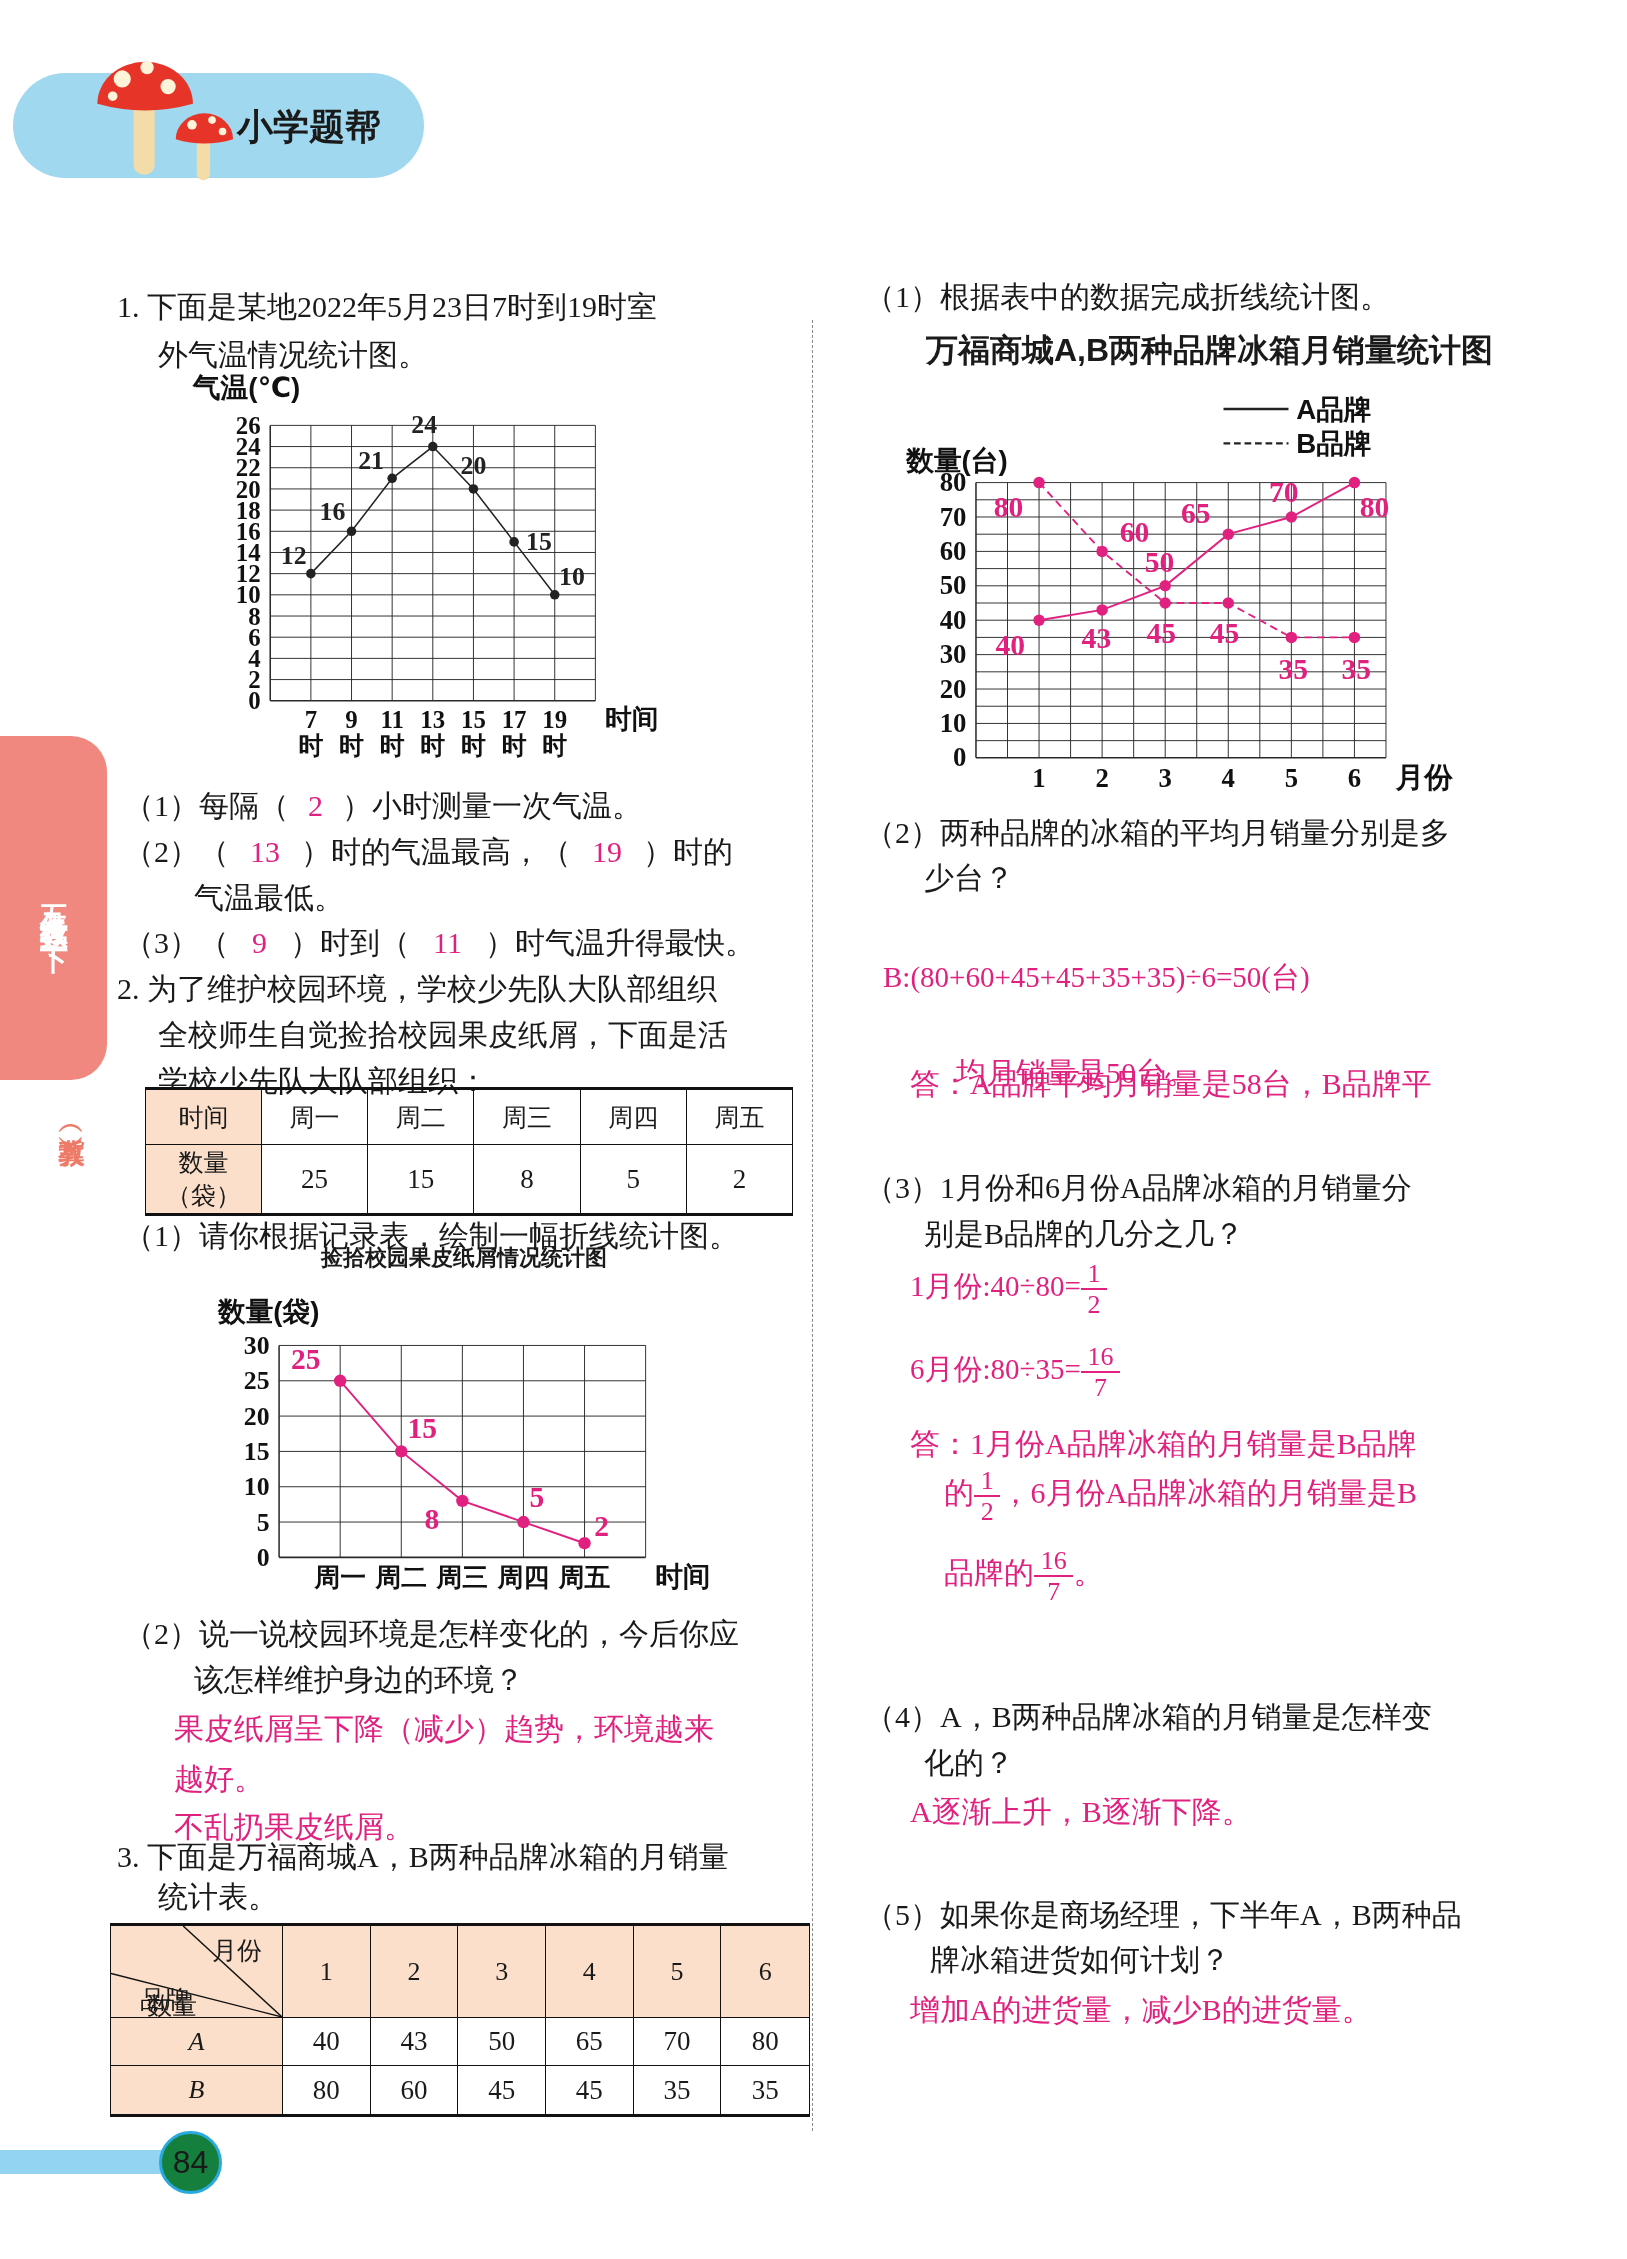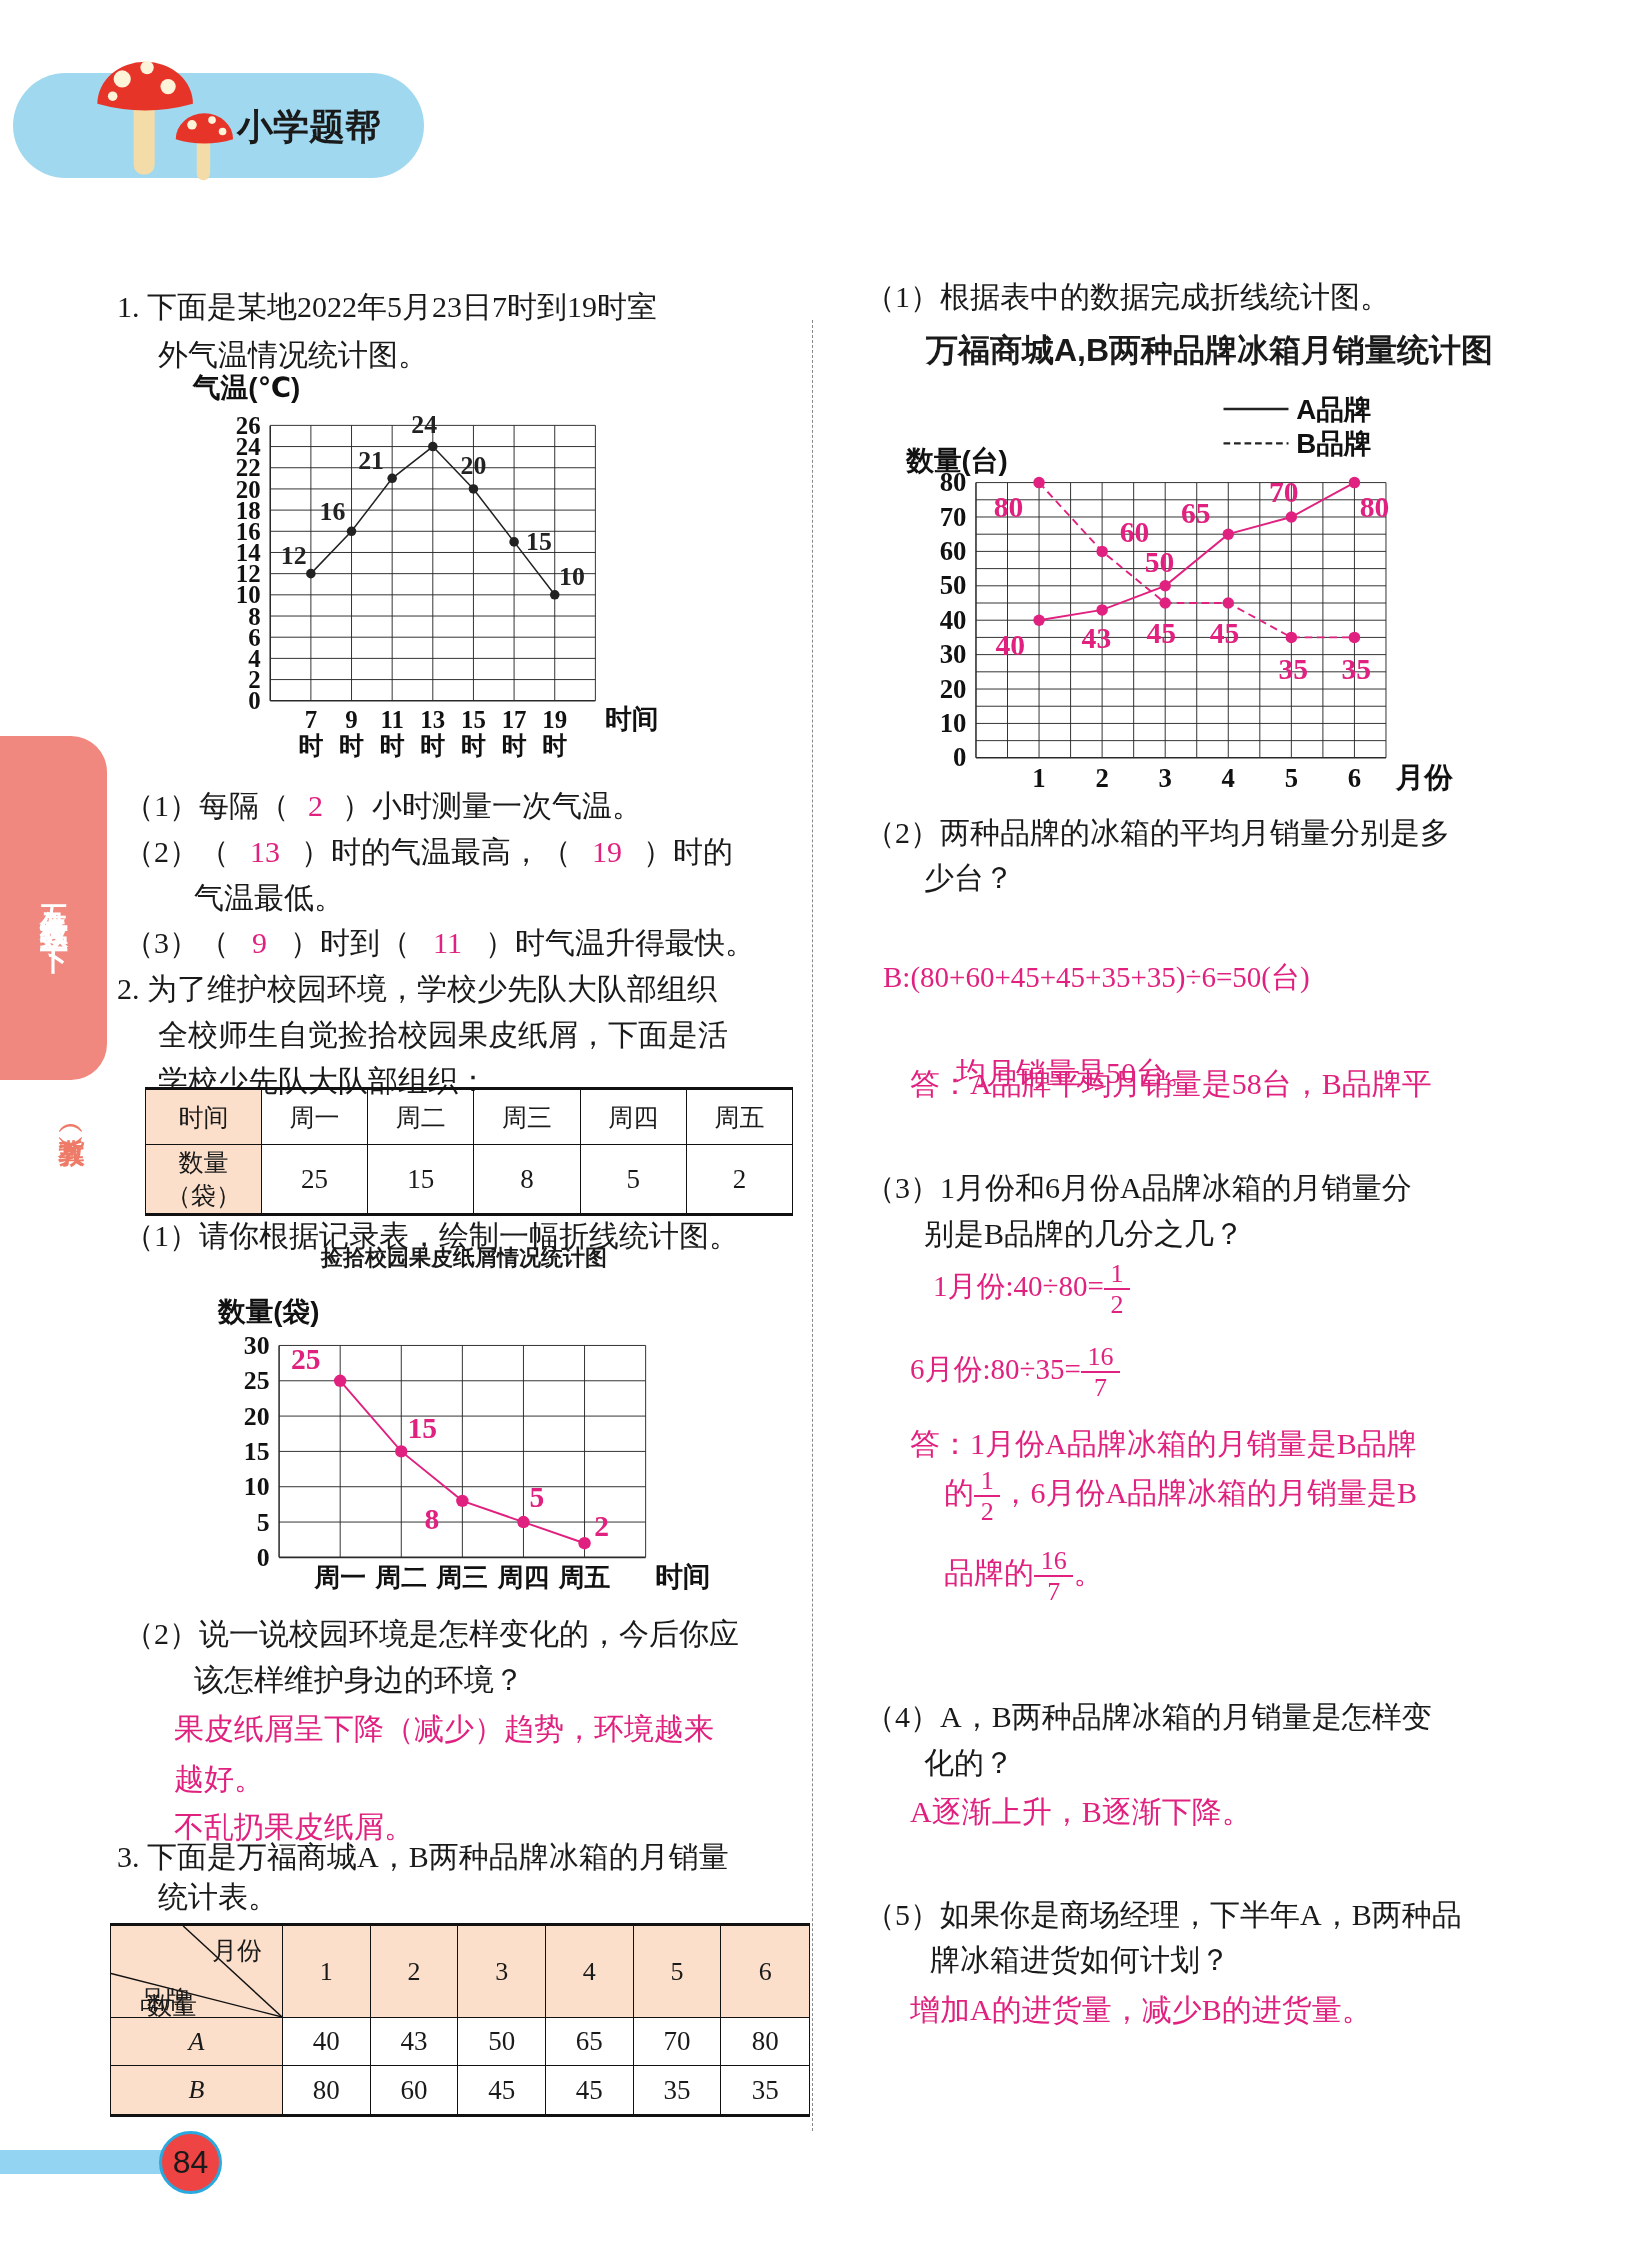--- a/index.html
+++ b/index.html
@@ -43,21 +43,21 @@
   .t2 .cell{border-right:1.4px solid #111;border-bottom:1.4px solid #111;display:flex;
       align-items:center;justify-content:center;font-size:26px;}
   .t2 .cell:nth-child(7n){border-right:none;}
   .t2 .r3{border-bottom:none;}
   .corner{position:relative;background:var(--peach);}
   .corner svg{position:absolute;inset:0;width:100%;height:100%;}
   .corner span{position:absolute;font-size:25px;}
   
   .foot-bar{position:absolute;left:0;top:2150px;width:163px;height:24px;background:#92d4f1;}
   .foot-circle{position:absolute;left:159px;top:2131px;width:57px;height:57px;border:3.3px solid #2aa9de;
-      border-radius:50%;background:#ef4444;display:flex;align-items:center;justify-content:center;
+      border-radius:50%;background:#15803d;display:flex;align-items:center;justify-content:center;
       font-size:32px;font-family:"Liberation Sans",sans-serif;}
   
   .frac{display:inline-block;vertical-align:-17px;text-align:center;line-height:1.05;font-size:26px;}
   .frac .n{display:block;border-bottom:2.4px solid currentColor;padding:0 6.7px 1px;}
   .frac .d{display:block;padding-top:1px;}
   svg text{font-family:"Liberation Serif","DejaVu Serif",serif;}
   svg .hei{font-family:"Liberation Sans","DejaVu Sans",sans-serif;}
 </style>
 </head>
 <body>
@@ -431,21 +431,21 @@
     </svg>
 
   <div class="line" style="left:865px;top:813px;">（2）两种品牌的冰箱的平均月销量分别是多</div>
   <div class="line" style="left:924px;top:858px;">少台？</div>
   <div class="line pink" style="left:883px;top:958px;font-size:29px;">B:(80+60+45+45+35+35)÷6=50(台)</div>
   <div class="line pink" style="left:910px;top:1064px;">答：A品牌平均月销量是58台，B品牌平</div>
   <div class="line pink" style="left:956px;top:1053px;">均月销量是50台。</div>
 
   <div class="line" style="left:865px;top:1168px;">（3）1月份和6月份A品牌冰箱的月销量分</div>
   <div class="line" style="left:924px;top:1214px;">别是B品牌的几分之几？</div>
-  <div class="line pink" style="left:910px;top:1260px;font-size:29px;margin-left:23px;">
+  <div class="line pink" style="left:910px;top:1260px;font-size:29px;">
     <span>1月份:40÷80=</span><span class="frac"><span class="n">1</span><span class="d">2</span></span>
   </div>
   <div class="line pink" style="left:910px;top:1343px;font-size:29px;">
     <span>6月份:80÷35=</span><span class="frac"><span class="n">16</span><span class="d">7</span></span>
   </div>
   <div class="line pink" style="left:910px;top:1424px;">答：1月份A品牌冰箱的月销量是B品牌</div>
   <div class="line pink" style="left:944px;top:1467px;">
     <span>的</span><span class="frac"><span class="n">1</span><span class="d">2</span></span><span>，6月份A品牌冰箱的月销量是B</span>
   </div>
   <div class="line pink" style="left:944px;top:1547px;">

